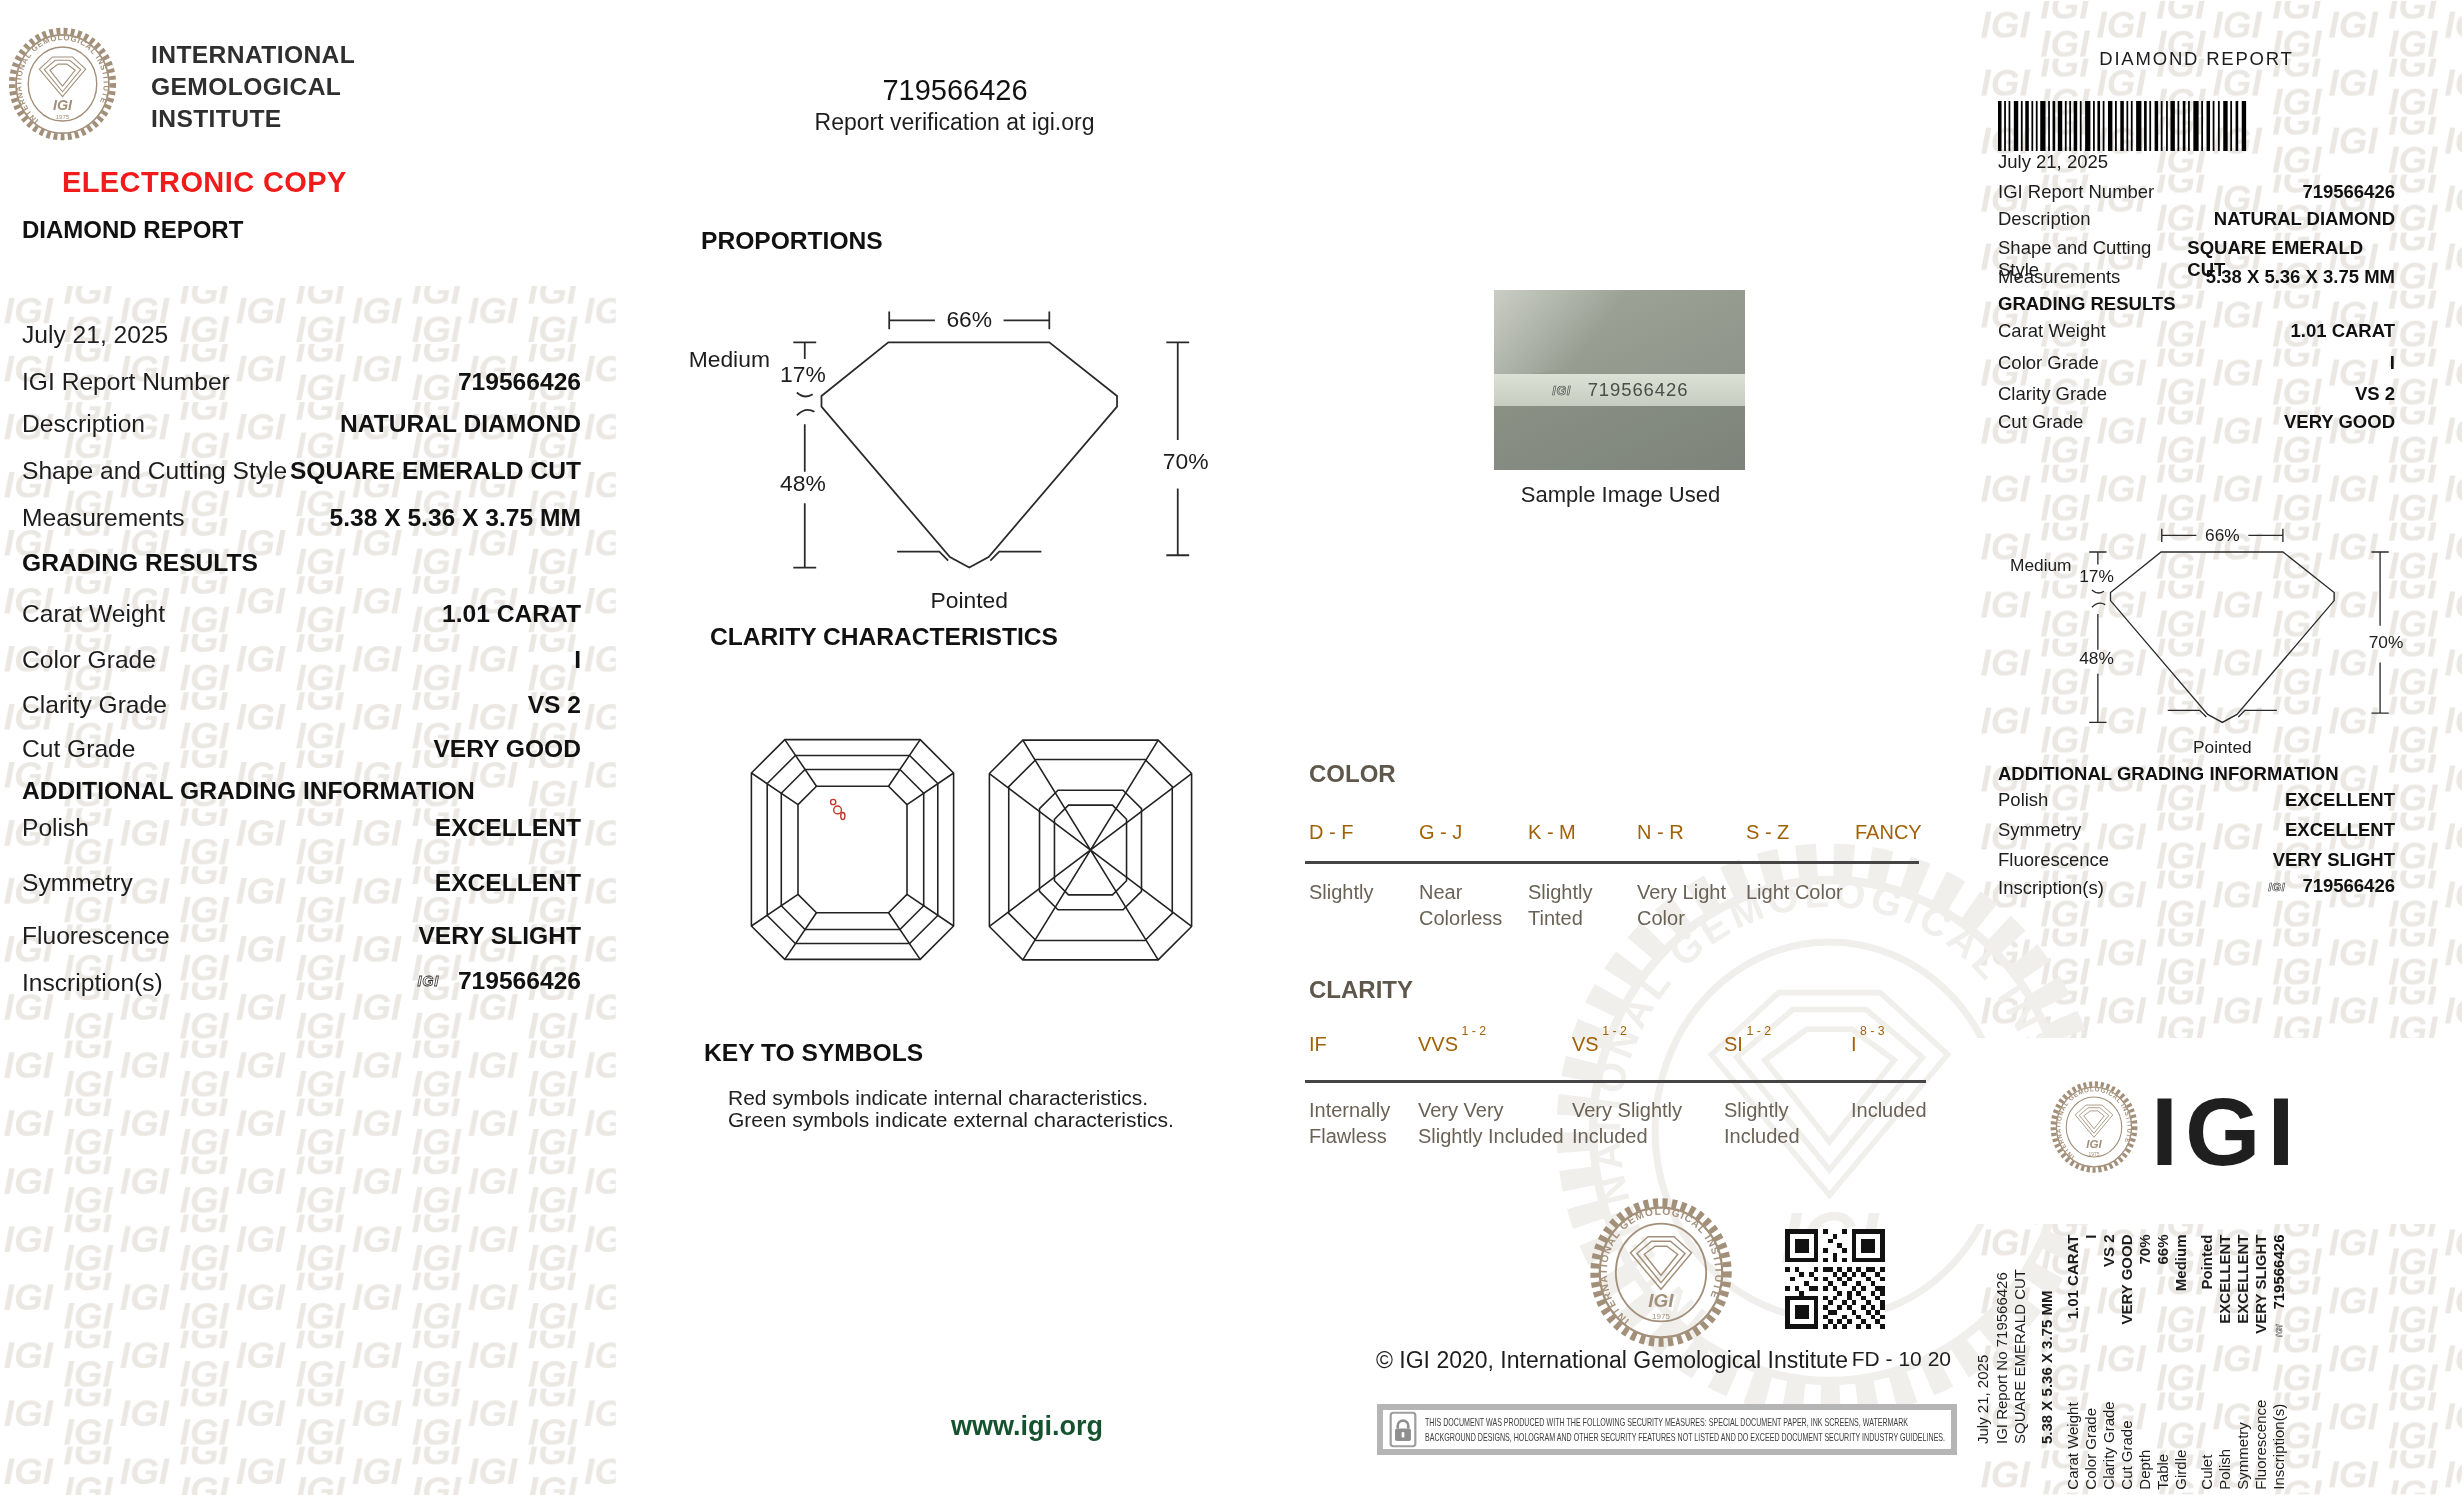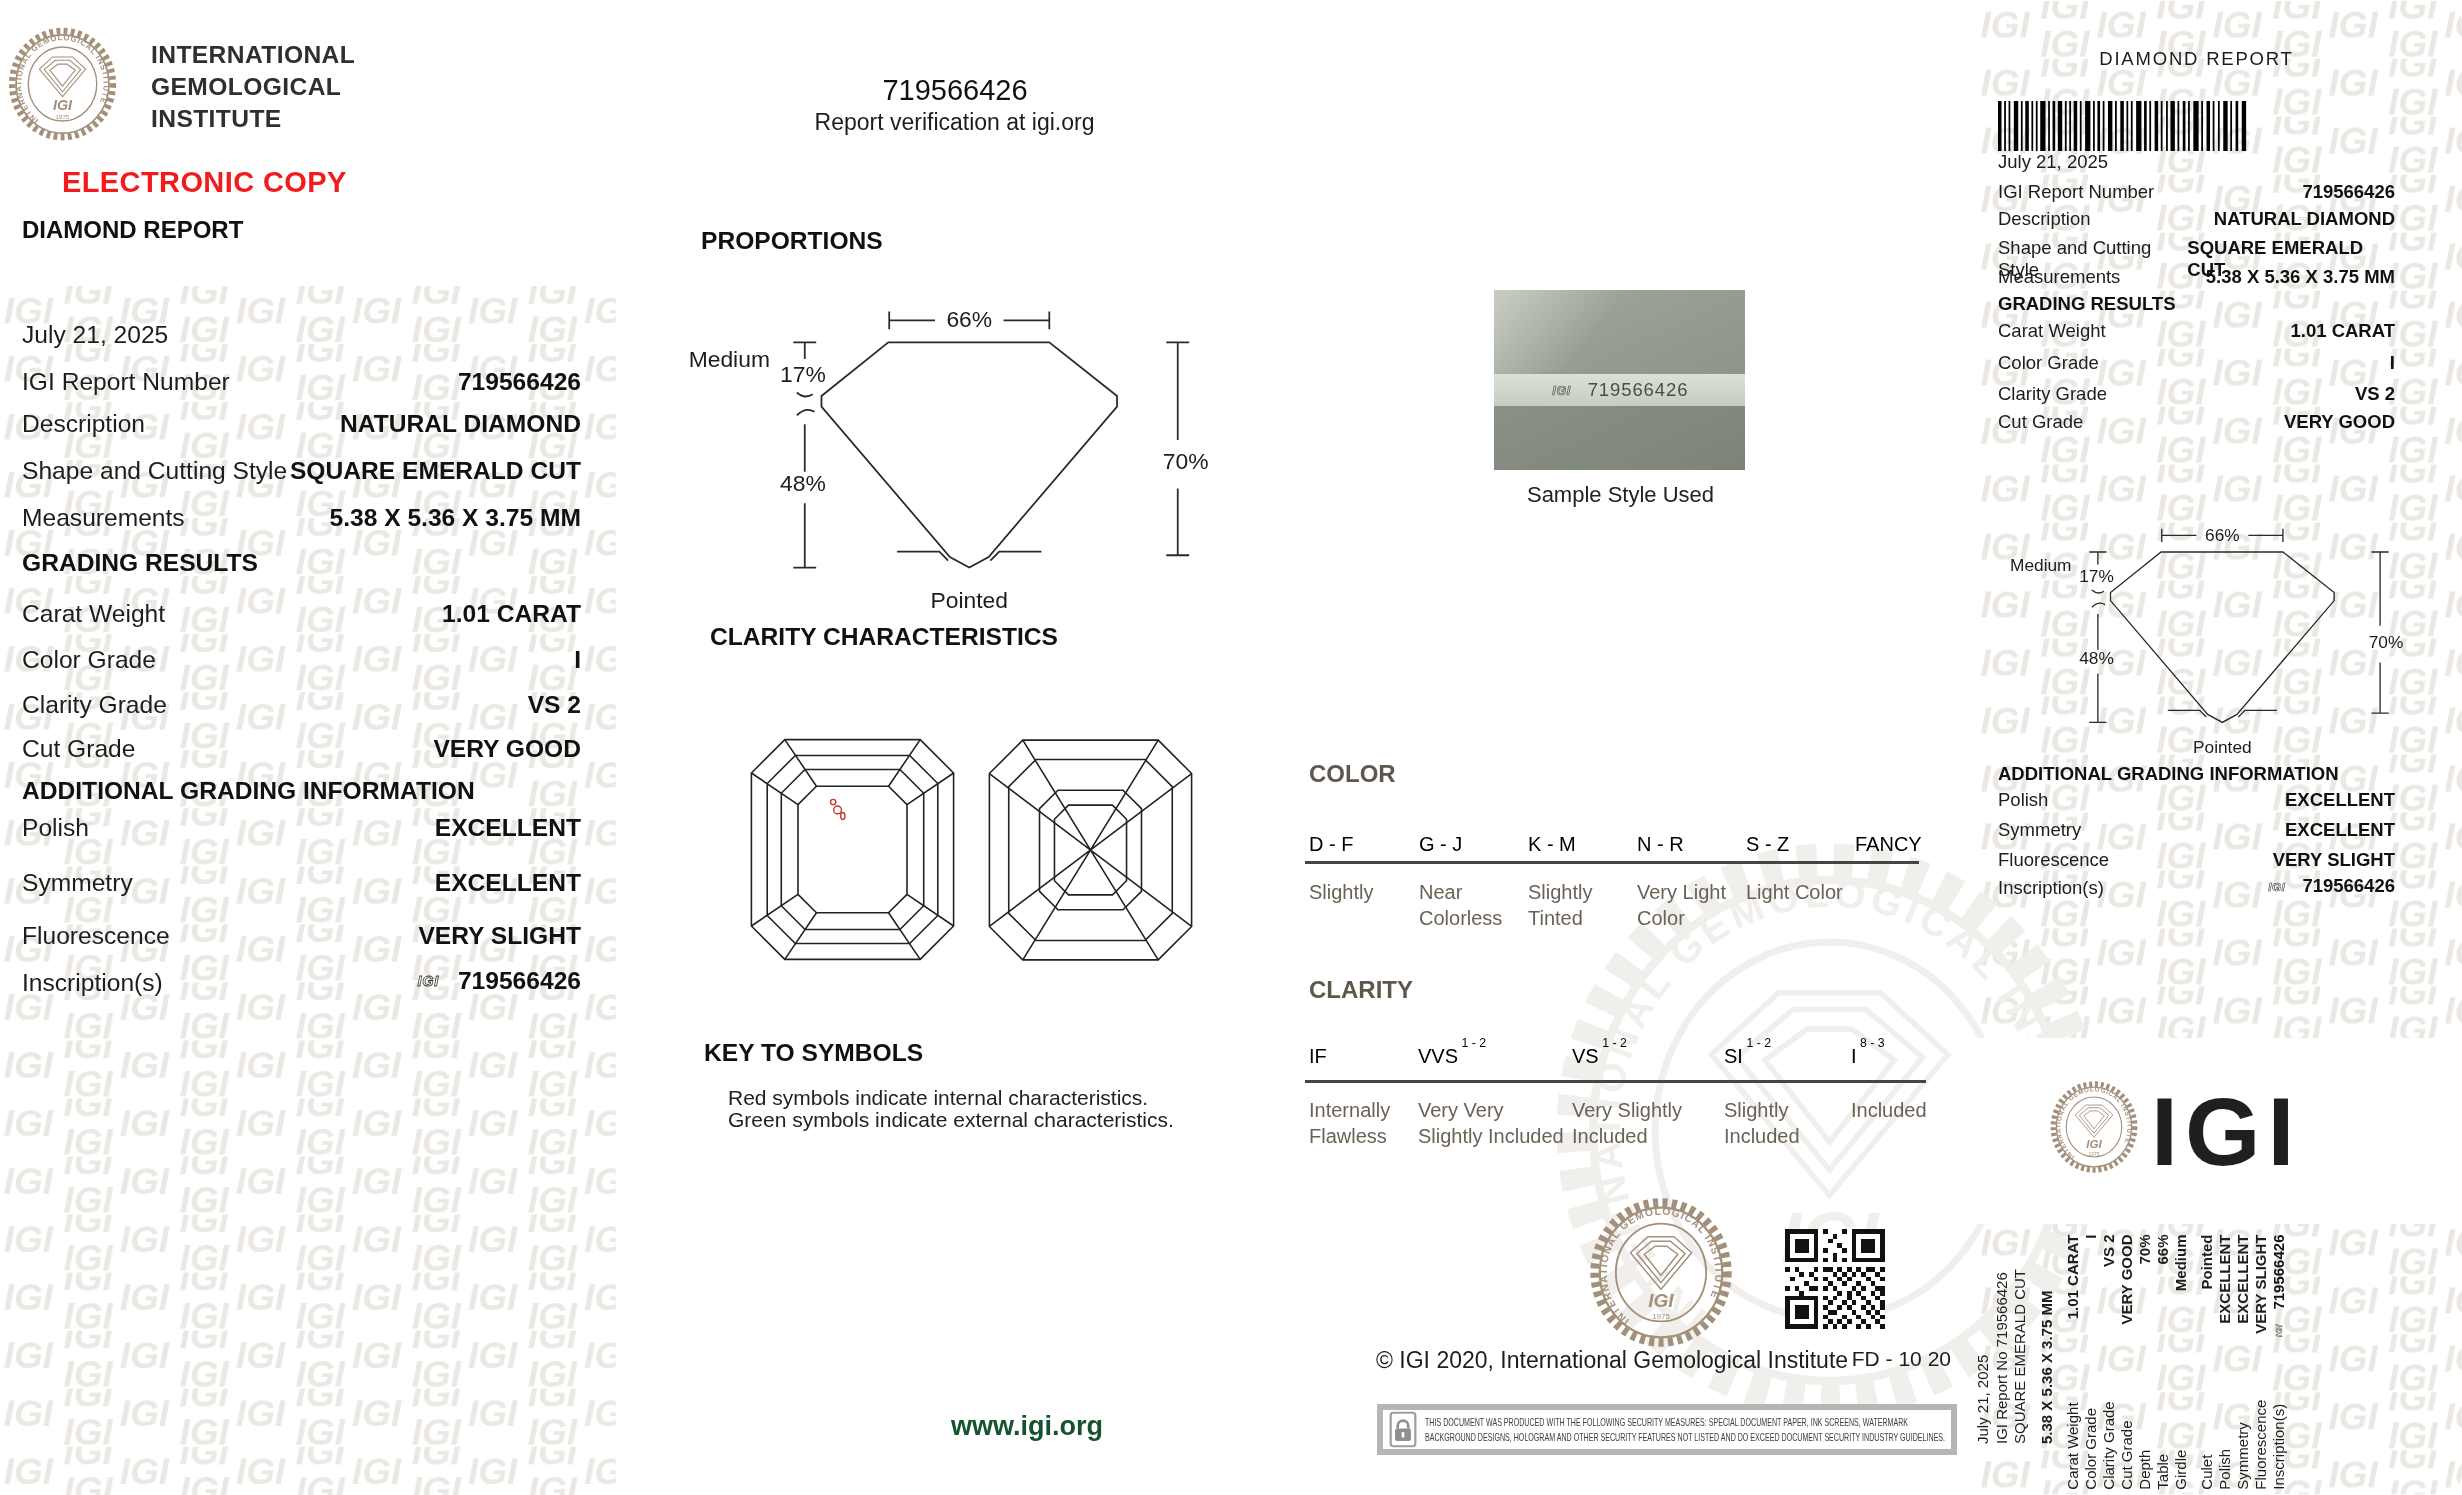--- a/index.html
+++ b/index.html
@@ -17,21 +17,21 @@
         align-items:baseline;font-size:18.5px;color:#1d1d1d;}
   .rrow b{font-weight:bold;color:#111;}
   .rhead{position:absolute;left:1998px;font-size:18.5px;font-weight:bold;color:#111;}
   .orgname{position:absolute;left:151px;top:39px;font-size:24.6px;font-weight:bold;
            line-height:32px;color:#2f2f2f;letter-spacing:0.4px;}
   .ecopy{position:absolute;left:62px;top:166px;font-size:29px;font-weight:bold;color:#f21b1b;letter-spacing:0.4px;}
   .doctitle{position:absolute;left:22px;top:216px;font-size:24px;font-weight:bold;color:#111;}
   .centerhead{position:absolute;font-size:24.6px;font-weight:bold;color:#111;}
   .note{color:#222;}
   .scale-head{position:absolute;font-size:24px;font-weight:bold;color:#5f574b;text-align:right;}
-  .scale-cell{position:absolute;font-size:20px;color:#000000;margin-top:12px;}
+  .scale-cell{position:absolute;font-size:20px;color:#a16207;}
   .scale-desc{position:absolute;font-size:20px;color:#6b6256;line-height:25.5px;width:104px;}
   .scale-rule{position:absolute;height:2.6px;background:#454545;}
   .sup{font-size:12.3px;position:relative;top:-8px;margin-left:3.5px;}
   .insv{display:flex;align-items:center;gap:7px;font-weight:bold;color:#111;}
   
   #photo{position:absolute;left:1494px;top:290px;width:251px;height:180px;overflow:hidden;
          background:linear-gradient(155deg,#a2a89c 0%,#949a8e 45%,#878d83 100%);}
   #photo .streak{position:absolute;left:-35px;top:-26px;width:193px;height:106px;
          background:linear-gradient(135deg,rgba(225,228,220,.85),rgba(225,228,220,0) 70%);transform:rotate(-8deg);}
   #photo .band{position:absolute;left:0;top:84px;width:251px;height:32px;
@@ -232,21 +232,21 @@
   <div id="photo">
     <div class="streak"></div>
     <div class="band">
       <svg width="30" height="16" viewBox="0 0 46 24" style="color:#474f47">
           <use href="#mono"></use>
         </svg>
       <span>719566426</span>
     </div>
     <div class="dark"></div>
   </div>
-  <div class="caption">Sample Style Used</div>
+  <div class="caption">Sample Image Used</div>
 
   <div class="scale-head" style="left:1309px;top:760px">COLOR</div>
   <div class="scale-cell" style="left:1309px;top:821px">D - F</div>
   <div class="scale-cell" style="left:1419px;top:821px">G - J</div>
   <div class="scale-cell" style="left:1528px;top:821px">K - M</div>
   <div class="scale-cell" style="left:1637px;top:821px">N - R</div>
   <div class="scale-cell" style="left:1746px;top:821px">S - Z</div>
   <div class="scale-cell" style="left:1855px;top:821px">FANCY</div>
   <div class="scale-rule" style="left:1305px;top:861px;width:614px"></div>
   <div class="scale-desc" style="left:1309px;top:880px">Slightly</div>

